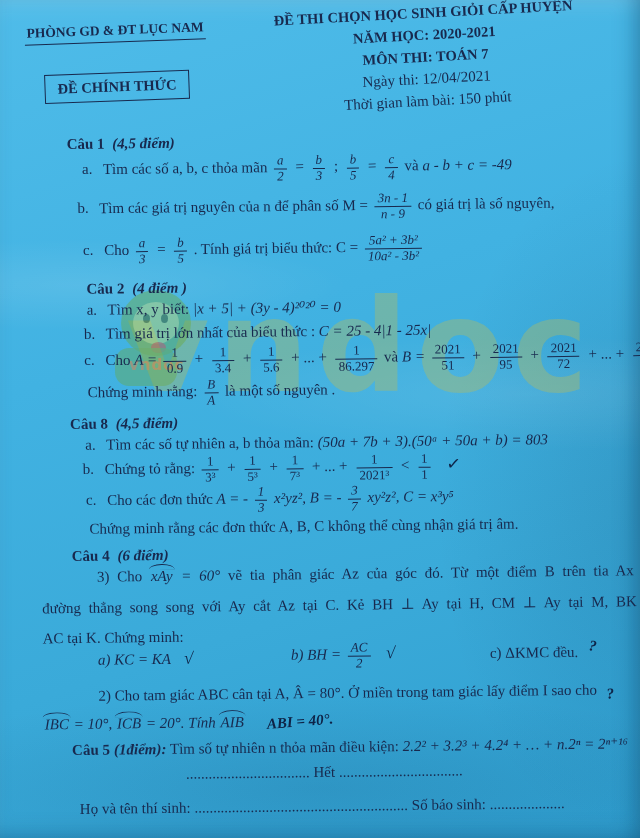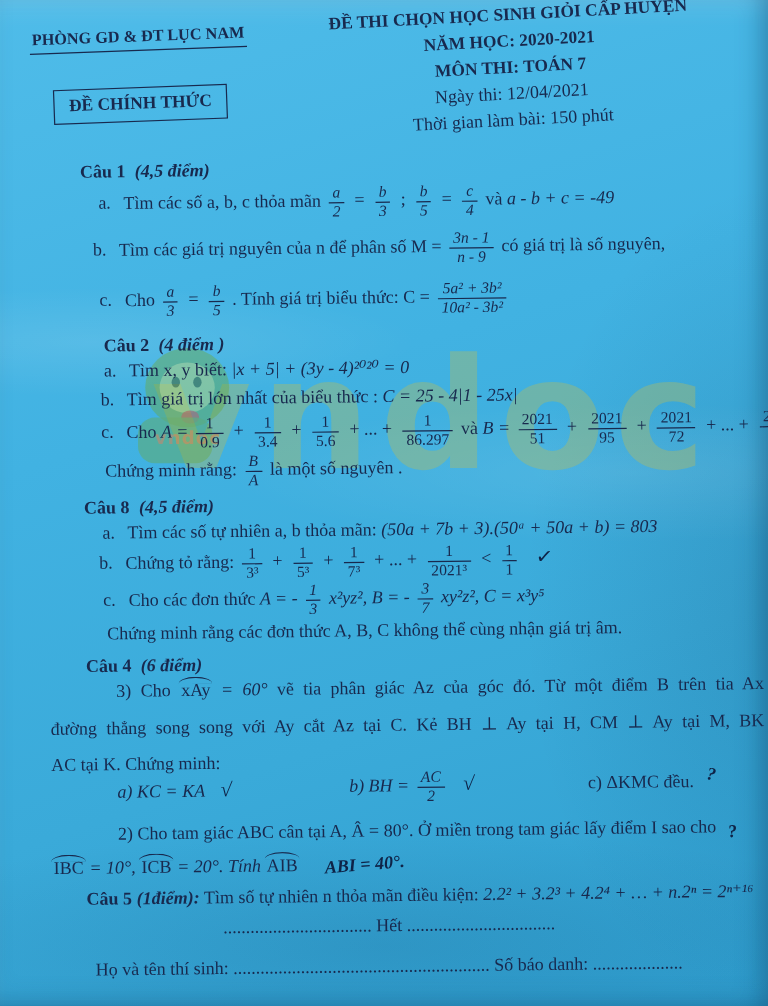--- a/index.html
+++ b/index.html
@@ -24,21 +24,21 @@
   .it{font-style:italic;}
   .qlabel{font-weight:bold;margin-left:28px;}
   .qpts{font-weight:bold;font-style:italic;margin-left:4px;}
   .marker{margin-right:7px;}
   .fr{display:inline-block;vertical-align:middle;text-align:center;margin:0 3px;
       font-size:13px;line-height:1.12;font-style:italic;}
   .fr .n{display:block;padding:0 3px;}
   .fr .d{display:block;padding:0 3px;border-top:1.3px solid currentColor;}
   .fr.up{font-style:normal;}
   .op{margin:0 2px;}
-  .arc{position:relative;display:inline-block;padding:0 1px;}
+  .arc{position:relative;display:inline-block;font-style:italic;padding:0 1px;}
   .arc::before{content:"";position:absolute;left:-1px;right:-1px;top:-3px;height:5px;
       border-top:1.5px solid currentColor;border-radius:50%/100% 100% 0 0;}
   .check{display:inline-block;color:#0e2347;font-weight:bold;font-size:17px;
       transform:rotate(6deg);margin-left:9px;}
   .hand{display:inline-block;color:#0e2347;font-weight:bold;font-style:italic;
       transform:rotate(-4deg);margin-left:6px;}
   .hdr-left{position:absolute;left:30px;top:20px;text-align:center;transform:rotate(-1.4deg);}
   .office{font-weight:bold;font-size:13.5px;border-bottom:1.4px solid #18294e;padding:0 2px 3px;}
   .stamp{display:inline-block;margin-top:12px;border:1.6px solid #18294e;
       padding:5px 12px;font-weight:bold;font-size:14.5px;}
@@ -251,18 +251,18 @@
       <span>Tìm số tự nhiên n thỏa mãn điều kiện:</span>
       <span class="it">2.2² + 3.2³ + 4.2⁴ + … + n.2ⁿ = 2ⁿ⁺¹⁶</span>
     </div>
 
     <div class="ln" style="top:763px;left:0;width:640px;text-align:center;">
       <span>................................. Hết .................................</span>
     </div>
     <div class="ln footer-row" style="top:797px;left:75px;">
       <span>Họ và tên thí sinh:</span>
       <span>.........................................................</span>
-      <span>Số báo danh:</span>
+      <span>Số báo sinh:</span>
       <span>....................</span>
     </div>
 
   </div>
 </div>
 
 </body></html>

